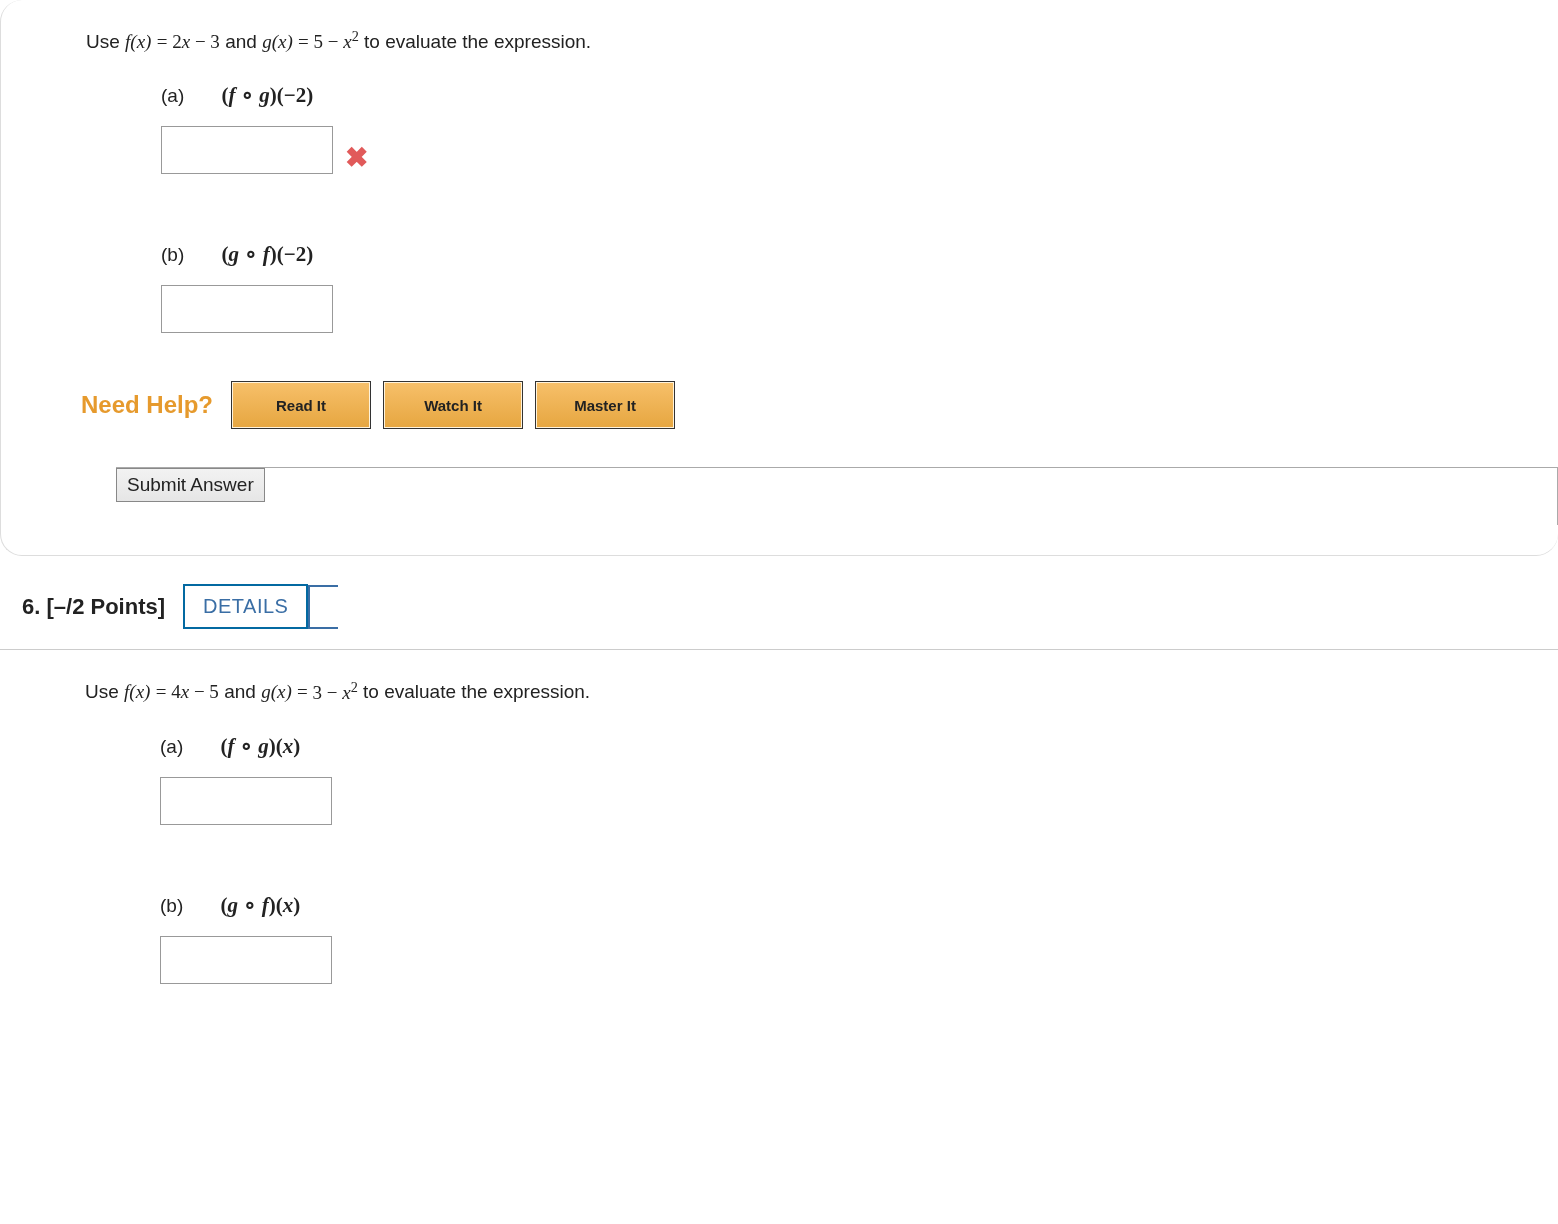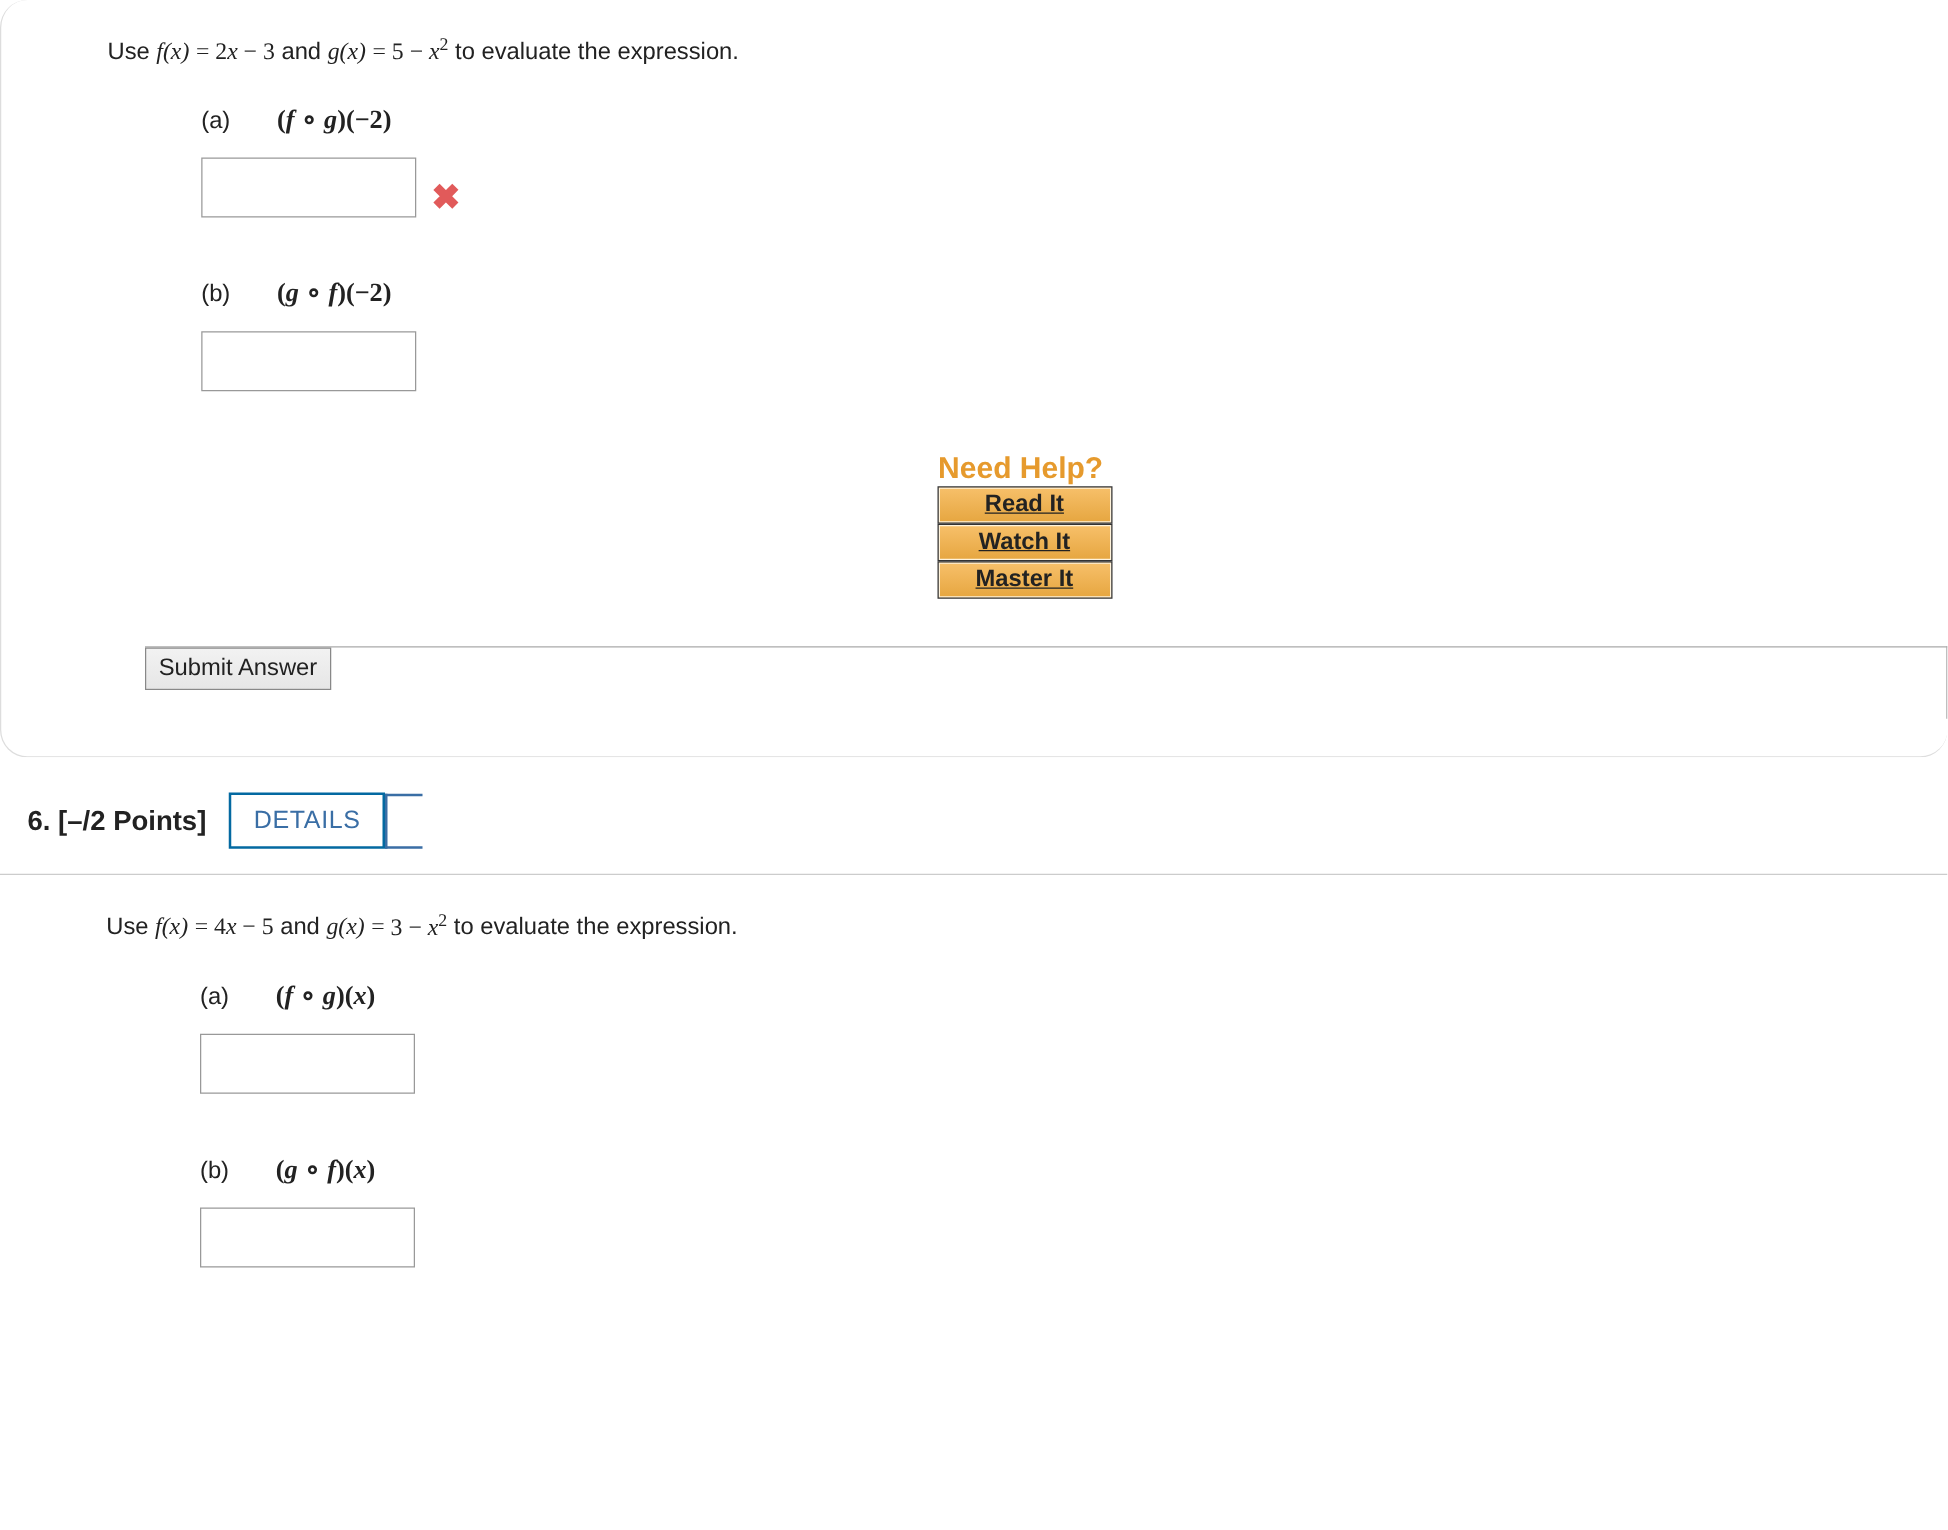--- a/index.html
+++ b/index.html
@@ -8,24 +8,24 @@
     .q-text { padding-top: 28px; font-family: Verdana, Geneva, sans-serif; font-size: 19px; }
     .math-i { font-style: italic; font-family: 'Times New Roman', serif; }
     .math { font-family: 'Times New Roman', serif; }
     sup { font-size: 0.75em; }
     .parts { margin-top: 30px; padding-left: 75px; }
     .part-label { display: inline-block; width: 55px; font-family: Verdana, Geneva, sans-serif; font-size: 19px; }
     .part-expr { font-family: 'Times New Roman', serif; font-size: 21px; font-weight: bold; }
     .input-row { margin-top: 18px; display: flex; align-items: flex-end; gap: 12px; }
     .ans-input { width: 172px; height: 48px; border: 1px solid #999; background: #fff; font-size: 18px; padding: 4px 6px; }
     .x-icon { font-size: 28px; font-weight: bold; color: #e15a5a; }
-    .part-b { margin-top: 48px; }
-    .need-help { margin-top: 48px; display: flex; align-items: center; margin-left: -5px; flex-direction: column; }
+    .part-b { margin-top: 68px; }
+    .need-help { margin-top: 48px; display: flex; align-items: center; gap: 12px; margin-left: -5px; }
     .need-help-label { font-family: Arial, sans-serif; font-size: 24px; font-weight: bold; color: #e69a2d; margin-right: 6px; }
-    .help-btn { display: inline-flex; align-items: center; justify-content: center; width: 140px; height: 30px; background: linear-gradient(#f7c06a, #e6a640); border: 1px solid #333; font-size: 19px; font-weight: bold; color: #222; cursor: pointer; box-shadow: inset 0 0 0 1px #fff3db; text-decoration: underline; }
+    .help-btn { display: inline-flex; align-items: center; justify-content: center; width: 140px; height: 48px; background: linear-gradient(#f7c06a, #e6a640); border: 1px solid #333; font-size: 15px; font-weight: bold; color: #222; cursor: pointer; box-shadow: inset 0 0 0 1px #fff3db; }
     .submit-wrap { margin-top: 38px; margin-left: 2px; }
     .submit-bar { display: inline-block; border-top: 1px solid #aaa; border-right: 1px solid #aaa; padding: 0; background: #fff; margin-left: 28px; }
     .submit-btn { display: inline-block; background: linear-gradient(#f2f2f2, #e6e6e6); border: 1px solid #888; padding: 5px 10px; font-size: 19px; color: #222; cursor: pointer; margin: 0; }
     .submit-spacer { display: inline-block; width: 1300px; height: 1px; vertical-align: top; }
     .q-header { display: flex; align-items: center; padding: 28px 12px 20px 22px; border-bottom: 1px solid #ccc; background: #fff; }
     .q-header-left { display: flex; align-items: center; gap: 18px; }
     .q-num { font-size: 22px; font-weight: bold; color: #222; }
     .details-btn { border: 2px solid #0369a1; color: #3a6ea5; background: #fff; font-size: 20px; font-weight: normal; letter-spacing: 0.5px; padding: 9px 18px; cursor: pointer; }
     .notes-btn { width: 30px; height: 44px; border: 2px solid #3a6ea5; border-right: none; background: #fff; cursor: pointer; }
     .q6-body { padding: 0 0 60px 85px; }

